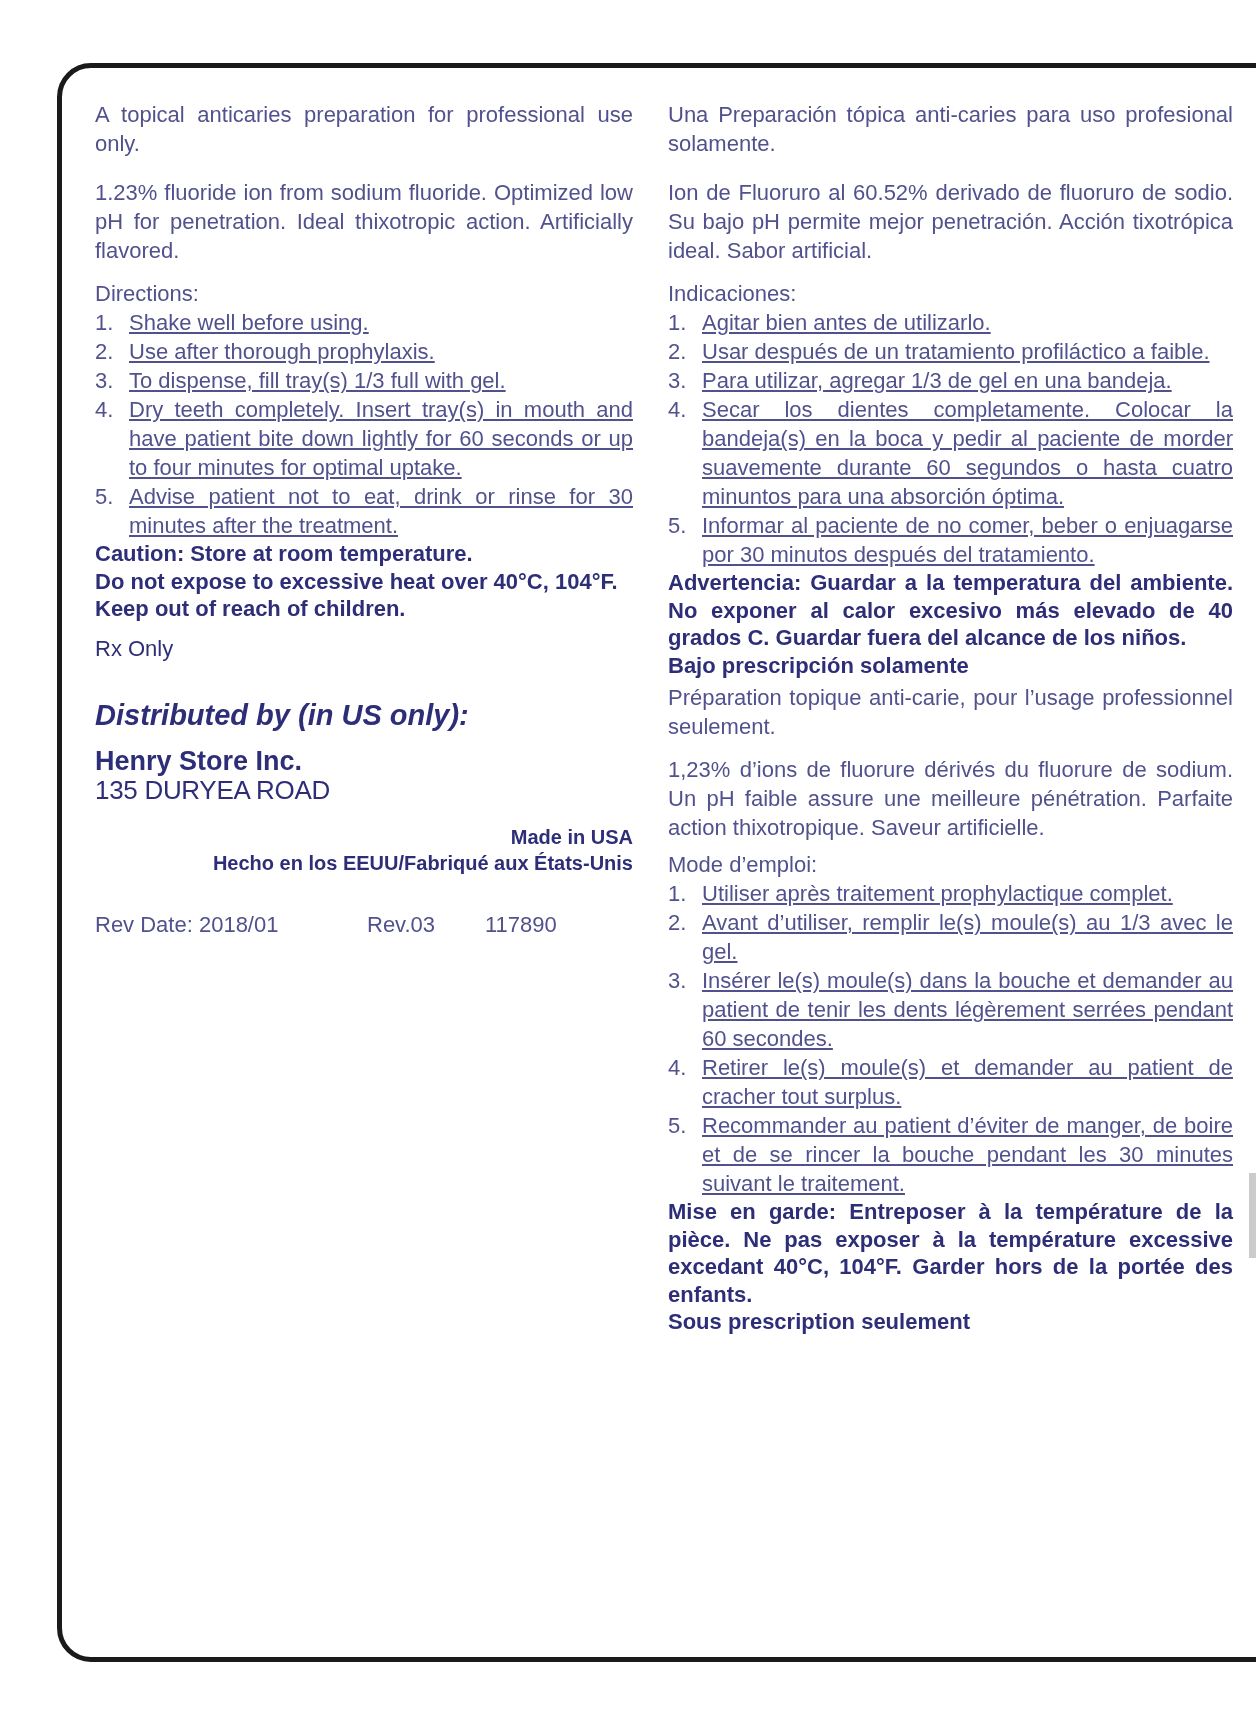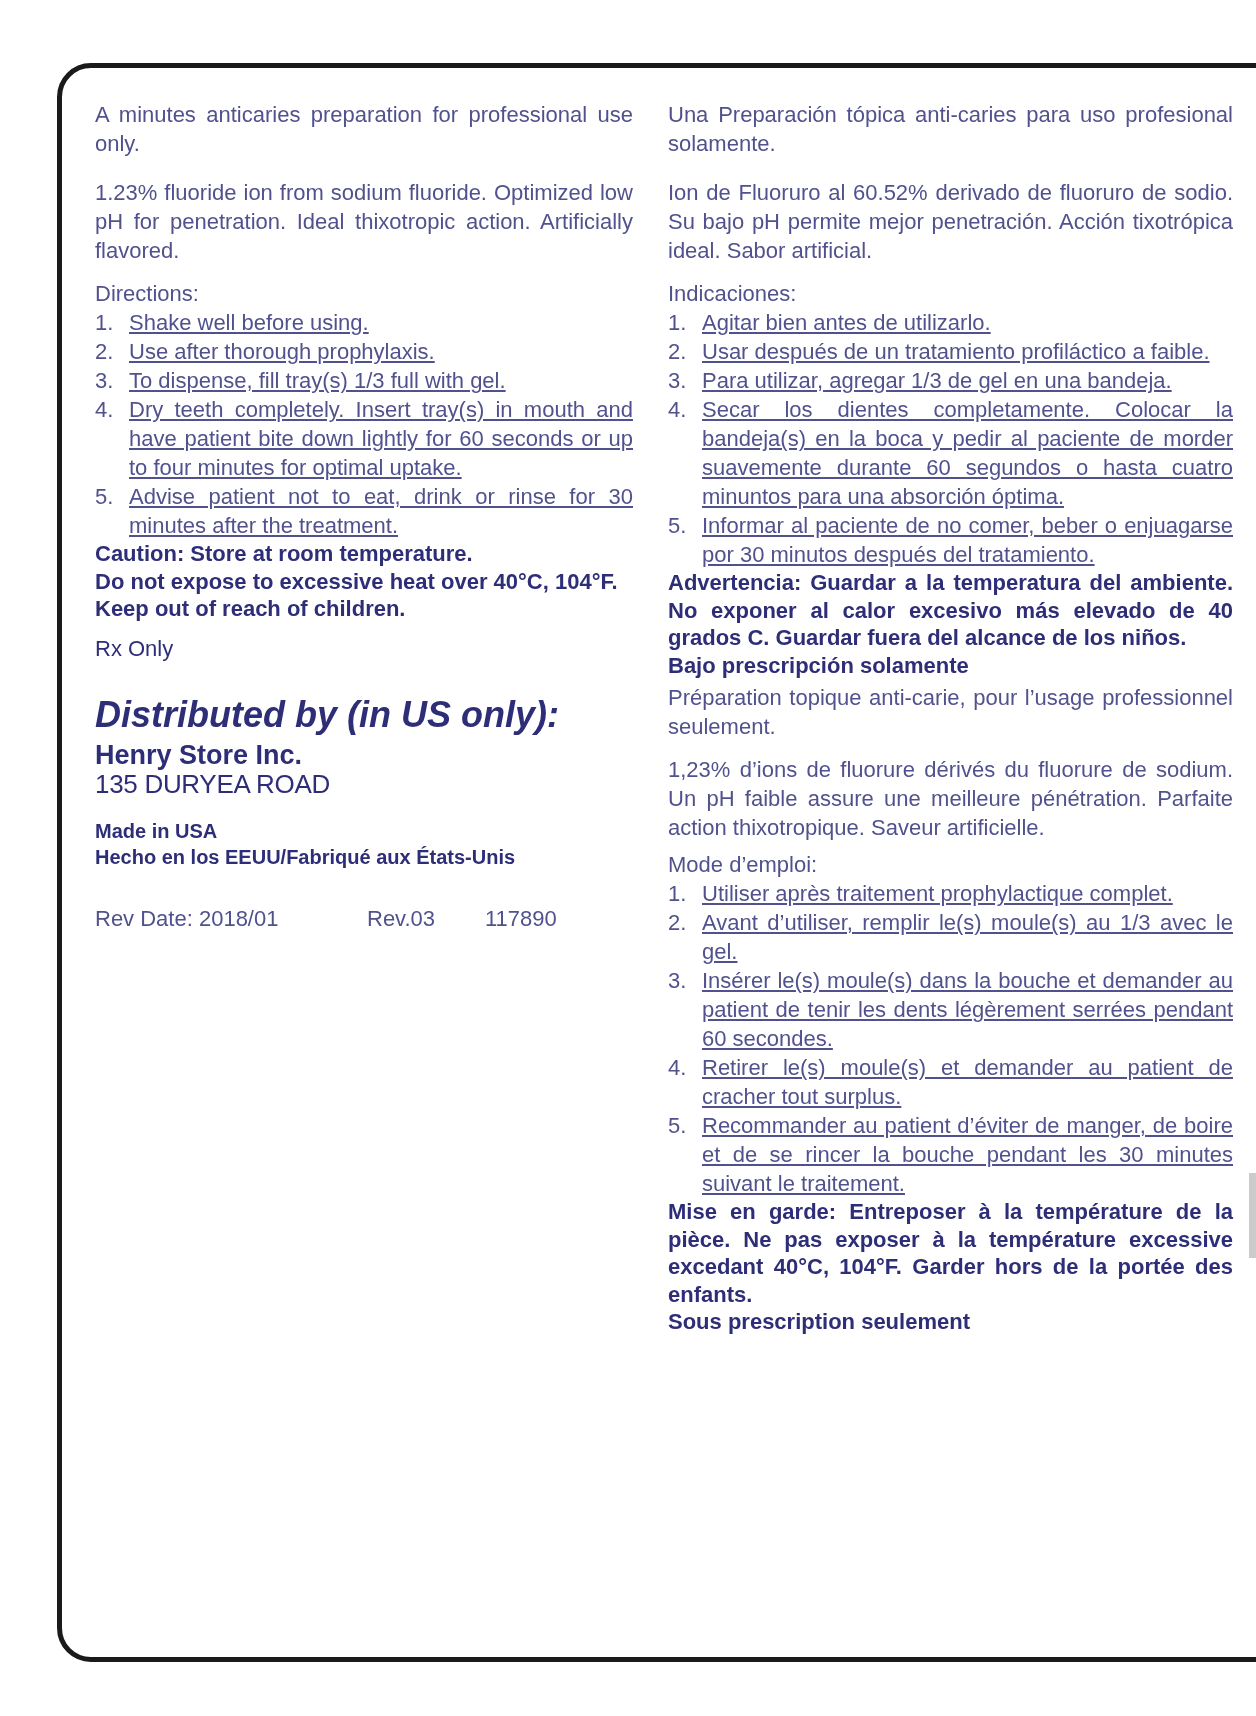--- a/index.html
+++ b/index.html
@@ -53,40 +53,40 @@
 
   .bold-line { font-weight:bold; color:var(--bold); line-height:27.5px; }
   .jbold {
     font-weight:bold; color:var(--bold);
     line-height:27.5px; text-align:justify; margin:0;
   }
   .rx { font-weight:normal; color:var(--bold); line-height:27.5px; margin:12px 0 38px 0; }
 
   .dist-head {
     font-style:italic; font-weight:bold; color:var(--bold);
-    font-size:36px; line-height:30px; margin:0 0 11px 0;
+    font-size:29px; line-height:30px; margin:0 0 17px 0;
   }
   .company { font-weight:bold; font-size:27px; line-height:29px; color:var(--bold); }
   .addr { font-size:26px; line-height:28px; color:var(--bold); letter-spacing:-0.3px; }
-  .madein-block { margin-top:20px; }
+  .madein-block { margin-top:20px;text-align:right; }
   .madein { font-weight:bold; font-size:20px; line-height:26px; color:var(--bold); }
 
   .rev-row { position:relative; margin-top:34px; height:29px; font-size:22px; }
   .rev-row .r1 { position:absolute; left:0; }
   .rev-row .r2 { position:absolute; left:272px; }
   .rev-row .r3 { position:absolute; left:390px; }
 </style>
 </head>
 <body>
 
 <div class="panel-border"></div>
 <div class="edge-tab"></div>
 
 <div class="col col-left">
-  <p class="para mb20">A minutes anticaries preparation for professional use only.</p>
+  <p class="para mb20">A topical anticaries preparation for professional use only.</p>
   <p class="para mb14">1.23% fluoride ion from sodium fluoride. Optimized low pH for penetration. Ideal thixotropic action. Artificially flavored.</p>
 
   <div class="heading">Directions:</div>
   <div class="dir-list mb8">
 
       <div class="dir-item">
         <span class="n">1.</span>
         <span class="t">Shake well before using.</span>
       </div>
 

